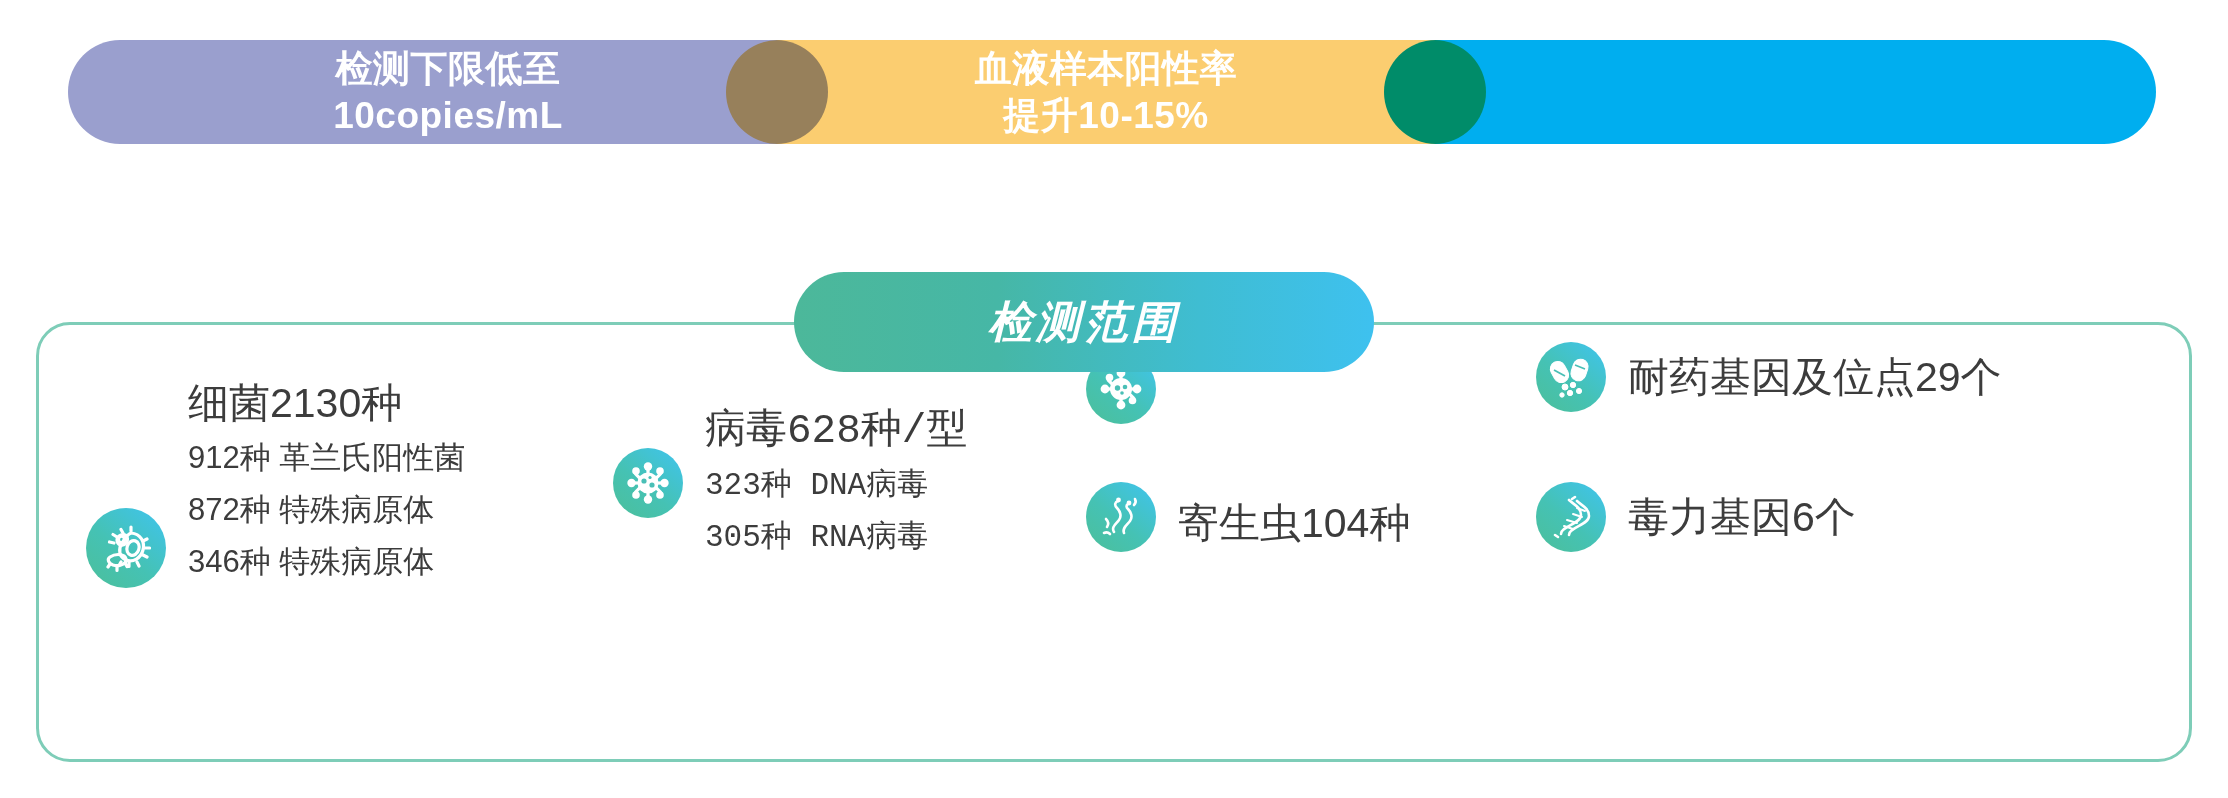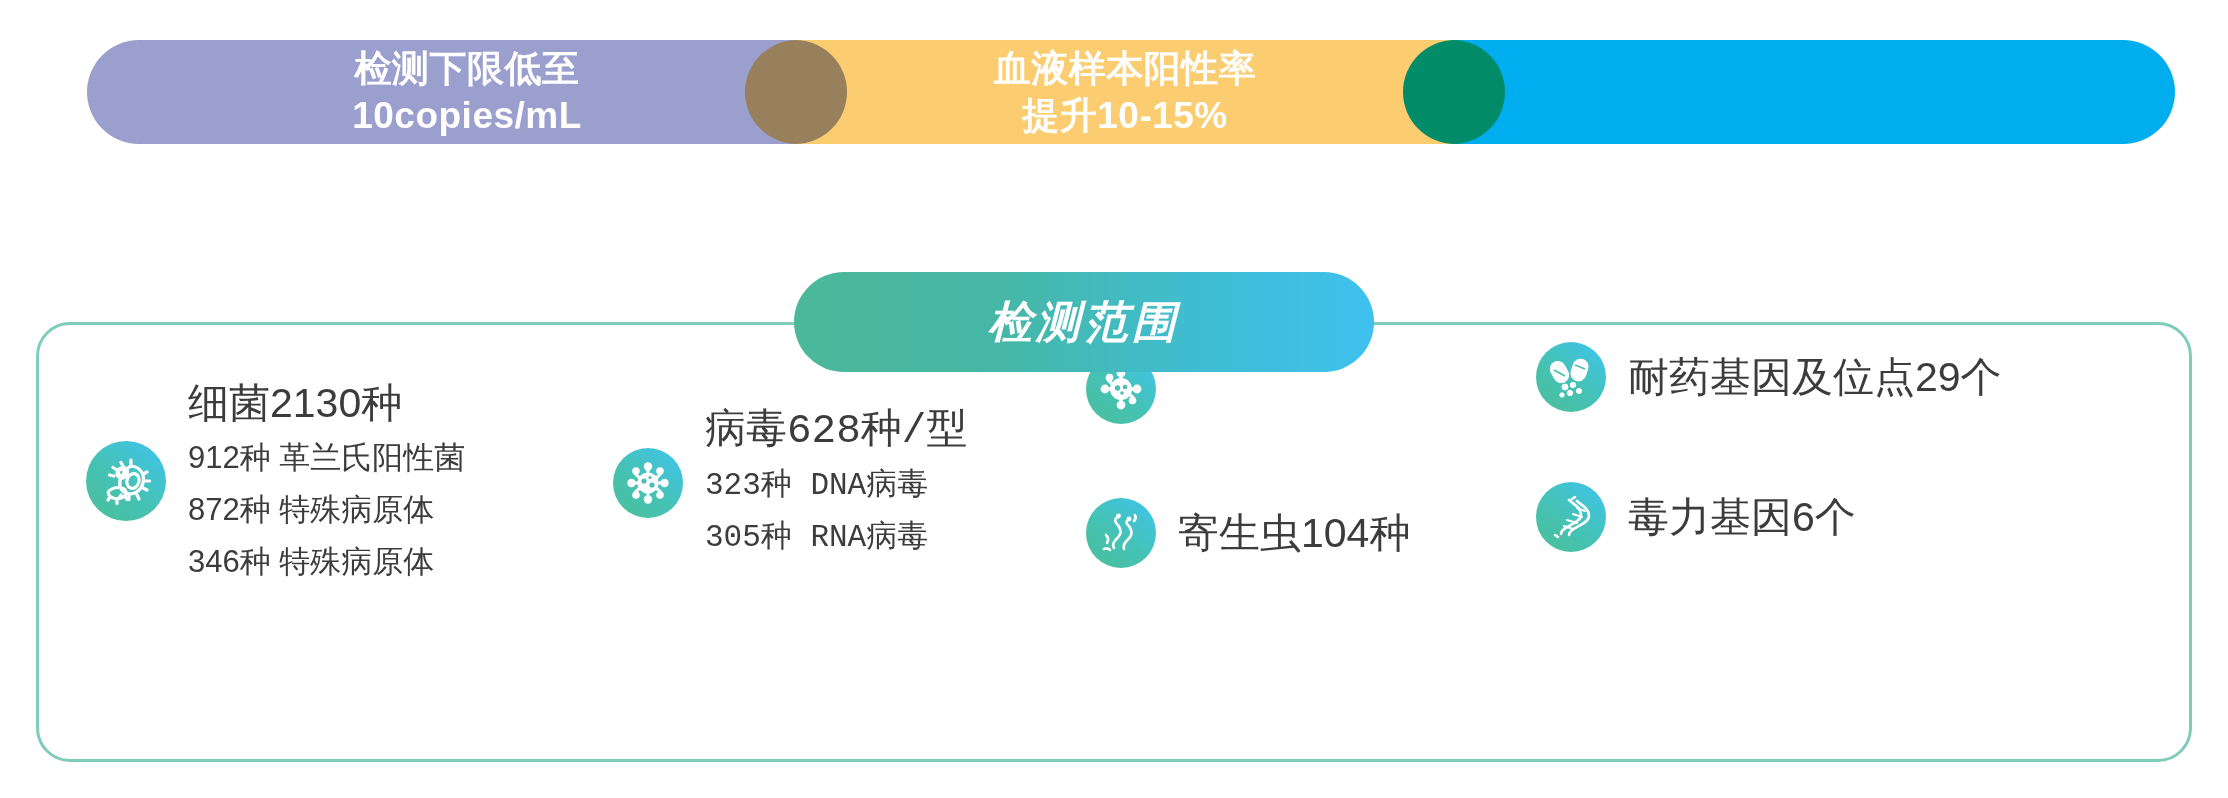--- a/index.html
+++ b/index.html
@@ -5,21 +5,21 @@
   * { box-sizing: border-box; margin: 0; padding: 0; }
   html, body {
     width: 2228px; height: 798px;
     background: #ffffff;
     font-family: "Liberation Sans", "DejaVu Sans", sans-serif;
     overflow: hidden;
   }
   #root { position: relative; width: 2228px; height: 798px; }
 
   
-  .banner { position: absolute; left: 87px; top: 40px; width: 2088px; height: 80px; }
+  .banner { position: absolute; left: 68px; top: 40px; width: 2088px; height: 80px; }
   .seg {
     position: absolute; top: 0; height: 104px; border-radius: 52px;
     display: flex; flex-direction: column; align-items: center; justify-content: center;
     color: #ffffff; text-align: center;
     mix-blend-mode: multiply;
   }
   .seg-purple { left: 0;    width: 760px; background: #9a9fce; }
   .seg-orange { left: 658px; width: 760px; background: #fbcd70; }
   .seg-blue   { left: 1316px; width: 772px; background: #00aeef; }
   
@@ -63,24 +63,24 @@
   .txtblock { margin-left: 22px; }
   .title-line {
     font-size: 41px; color: #3c3c3c; line-height: 58px; white-space: nowrap;
   }
   .sub-line {
     font-size: 31px; color: #3c3c3c; line-height: 52px; white-space: nowrap;
   }
   .one-line { font-size: 41px; color: #3c3c3c; line-height: 58px; white-space: nowrap; }
 
   
-  .g-bacteria { left: 50px;   top: 52px; }
+  .g-bacteria { left: 50px;   top: 52px; align-items: flex-end; }
   .g-virus    { left: 577px;  top: 80px; font-family: Liberation Mono, monospace; }
   .g-fungus   { left: 1050px; top: 32px; }
-  .g-parasite { left: 1050px; top: 176px; }
+  .g-parasite { left: 1050px; top: 160px; align-items: flex-end; }
   .g-amr      { left: 1500px; top: 20px; }
   .g-vir      { left: 1500px; top: 160px; }
 
   .ic-80 { width: 80px; height: 80px; }
   .ic-70 { width: 70px; height: 70px; }
 </style>
 </head>
 <body>
 
 <div id="root">

